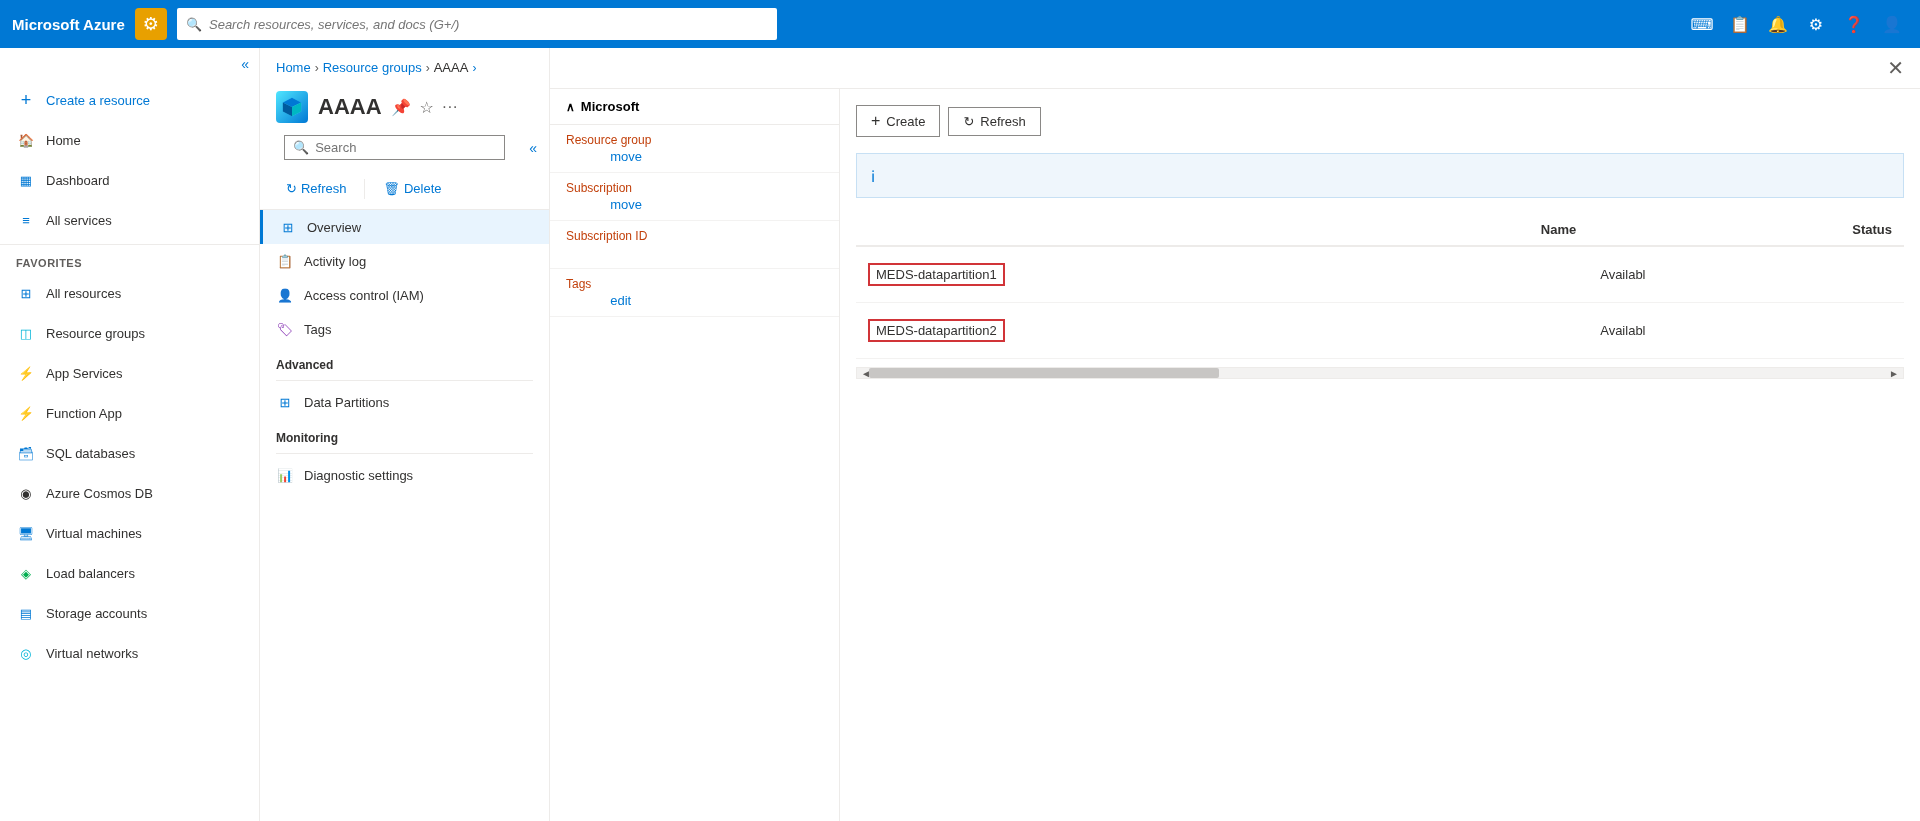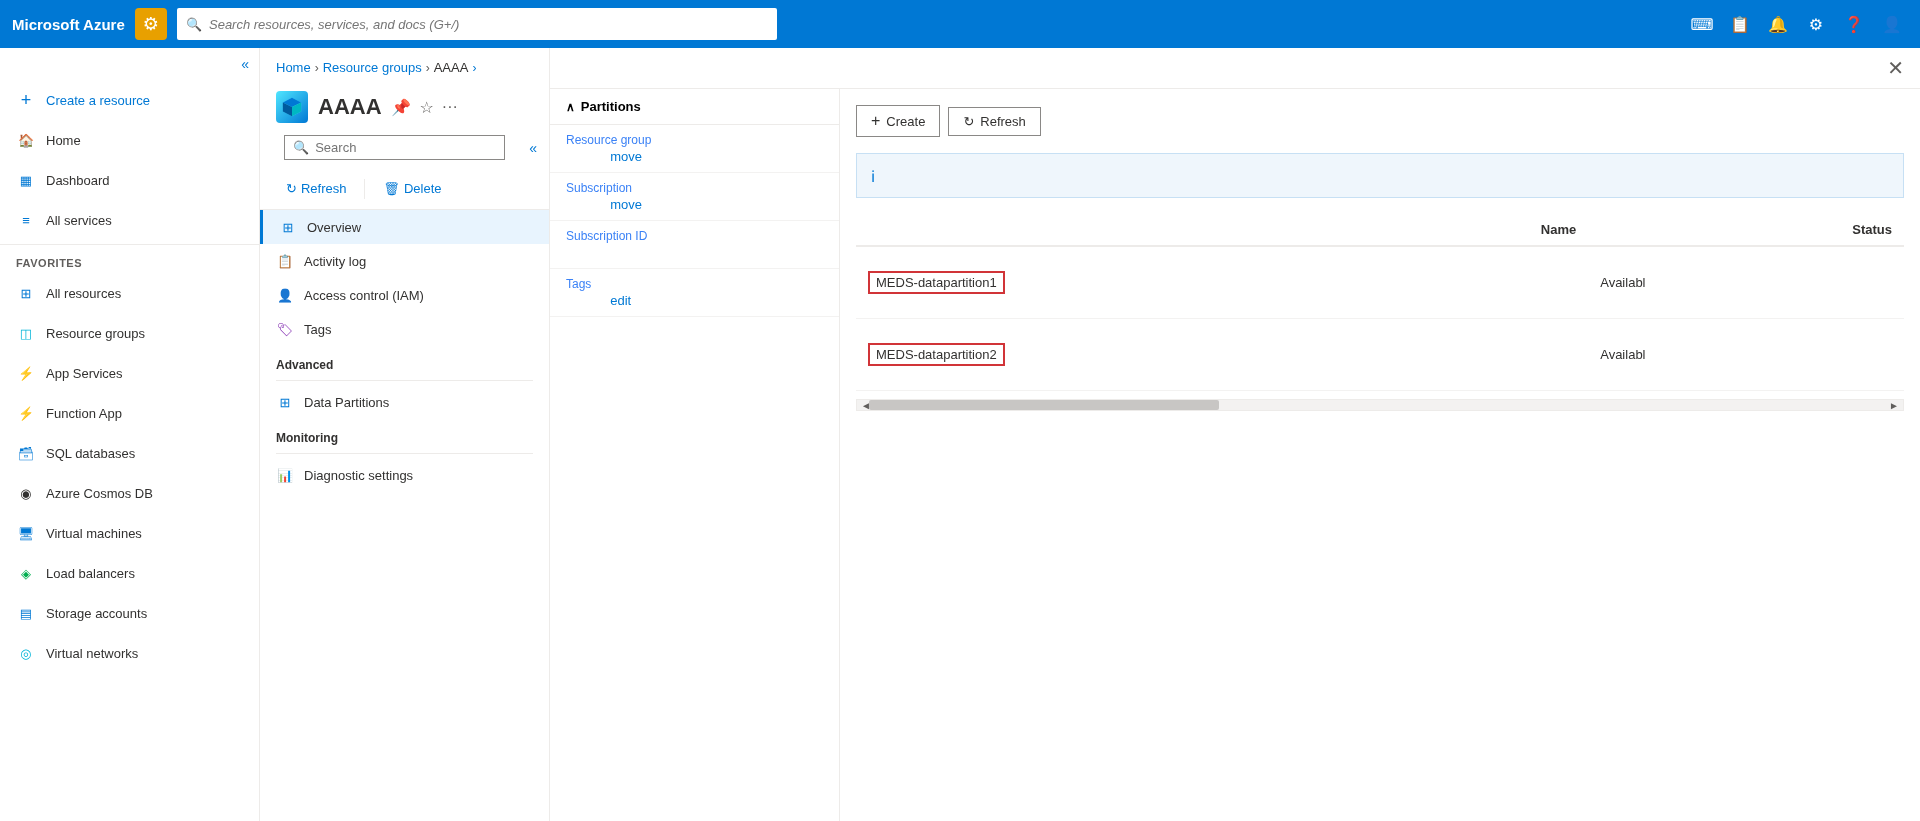--- a/index.html
+++ b/index.html
@@ -131,21 +131,21 @@
     .essentials-panel {
       width: 290px; min-width: 290px; border-right: 1px solid #edebe9;
       background: white; padding: 0; overflow-y: auto;
     }
     .essentials-header {
       display: flex; align-items: center; gap: 6px;
       padding: 10px 16px; font-size: 13px; font-weight: 600; border-bottom: 1px solid #edebe9;
     }
     .essentials-chevron { font-size: 12px; }
     .essentials-row { padding: 8px 16px; border-bottom: 1px solid #f3f2f1; }
-    .essentials-label { font-size: 12px; color: #3b82f6; margin-bottom: 2px; }
+    .essentials-label { font-size: 12px; color: #c2410c; margin-bottom: 2px; }
     .essentials-value { font-size: 13px; color: #323130; margin-left: 37px; }
     .essentials-link { color: #0078d4; text-decoration: none; cursor: pointer; }
 
     
     .right-panel {
       flex: 1; background: white; padding: 16px; overflow-y: auto;
     }
     .right-panel-toolbar {
       display: flex; gap: 8px; align-items: center; margin-bottom: 16px;
     }
@@ -161,21 +161,21 @@
       color: #323130; font-size: 13px;
     }
     .info-icon { color: #0078d4; font-size: 16px; flex-shrink: 0; margin-top: 1px; }
 
     .data-table { width: 100%; border-collapse: collapse; }
     .data-table th {
       text-align: right; padding: 8px 12px; font-size: 13px; font-weight: 600;
       color: #323130; border-bottom: 2px solid #edebe9;
     }
     .data-table td {
-      padding: 24px 12px; font-size: 13px; color: #323130;
+      padding: 16px 12px; font-size: 13px; color: #323130;
       border-bottom: 1px solid #f3f2f1;
     }
     .partition-name-cell {
       border: 2px solid #d13438; display: inline-block; padding: 2px 6px;
       cursor: pointer;
     }
     .scrollbar-area {
       height: 12px; background: #f3f2f1; border: 1px solid #edebe9;
       margin-top: 8px; display: flex; align-items: center; position: relative;
     }
@@ -376,21 +376,21 @@
   <div class="main-content">
     <div class="content-topbar">
       <span class="content-close">✕</span>
     </div>
 
     <div class="content-body">
 
       <div class="essentials-panel">
         <div class="essentials-header">
           <span class="essentials-chevron">∧</span>
-          <span>Partitions</span>
+          <span>Microsoft</span>
         </div>
 
         <div class="essentials-row">
           <div class="essentials-label">Resource group</div>
           <div class="essentials-value">
             <span>&nbsp;</span>
             <a class="essentials-link">move</a>
           </div>
         </div>
 

